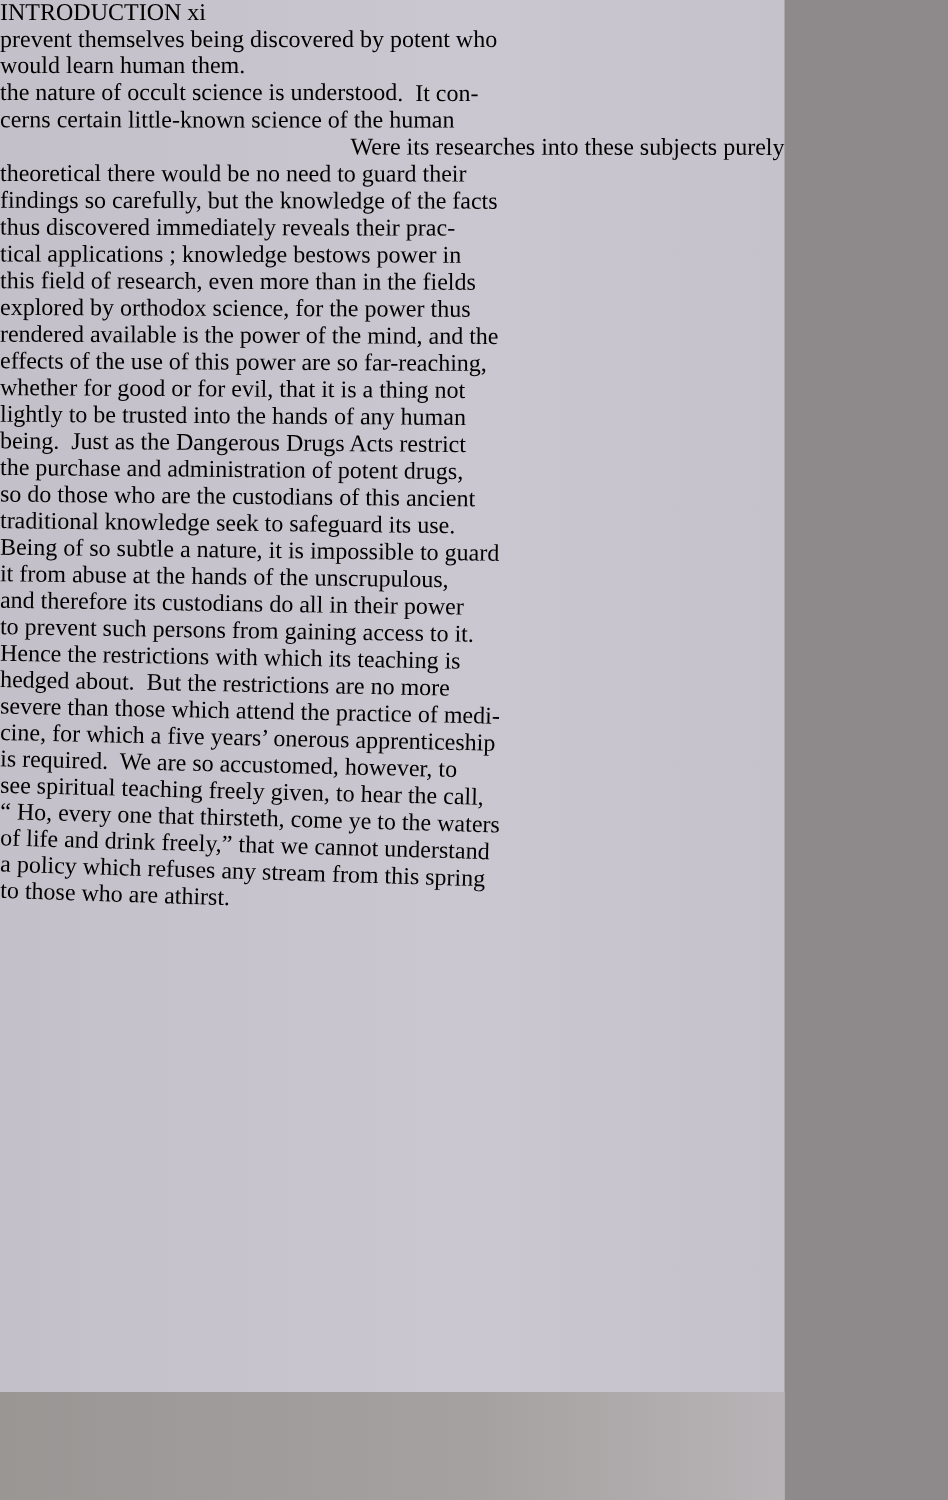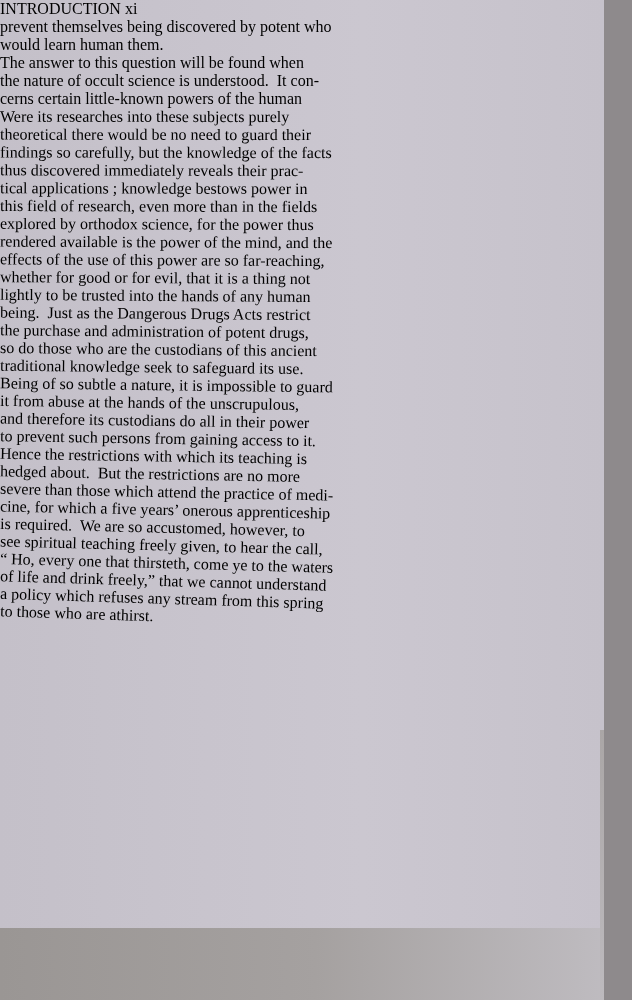--- a/index.html
+++ b/index.html
@@ -1,17 +1,17 @@
 <!DOCTYPE html>
 <html><head>
 <meta charset="utf-8">
 <style>
   html,body{margin:0;padding:0;background:#8e8a8c;}
   .photo{
-    position:relative;width:604px;height:1000px;overflow:hidden;
+    position:relative;width:523px;height:1000px;overflow:hidden;
     background:linear-gradient(90deg,#c4c0c9 0%,#cbc7d0 60%,#c6c2cb 100%);
     font-family:"Liberation Serif", serif;
   }
   .table-bottom{
     position:absolute;left:0;top:928px;width:632px;height:72px;
     background:linear-gradient(90deg,#9a9694 0%,#a5a1a0 50%,#c1bec3 100%);
   }
   .table-right{
     position:absolute;left:600px;top:730px;width:32px;height:270px;
     background:linear-gradient(180deg,#aaa6a6,#bdbabe);
@@ -102,24 +102,23 @@
   <div class="cover-corner"></div>
 
   <div class="page">
     <div class="running-head">
       <span class="head-title">INTRODUCTION</span>
       <span class="page-num">xi</span>
     </div>
     <div class="body-lines" id="body-lines">
         <div class="line" style="transform: rotate(0deg);">prevent themselves being discovered by potent who</div>
         <div class="line para-end" style="transform: rotate(0.002deg);">would learn human them.</div>
-        <div class="line indent" style="transform: rotate(0.006deg);">The answer to this question will be found when</div>
         <div class="line" style="transform: rotate(0.014deg);">the nature of occult science is understood.&nbsp; It con-</div>
-        <div class="line" style="transform: rotate(0.026deg);">cerns certain little-known powers of the human</div>
-        <div class="line" style="transform: rotate(0.058deg);">Were its researches into these subjects purely</div>
+        <div class="line" style="transform: rotate(0.026deg);">cerns certain little-known science of the human</div>
+        <div class="line" style="transform: rotate(0.058deg); text-align: right;">Were its researches into these subjects purely</div>
         <div class="line" style="transform: rotate(0.078deg);">theoretical there would be no need to guard their</div>
         <div class="line" style="transform: rotate(0.102deg);">findings so carefully, but the knowledge of the facts</div>
         <div class="line" style="transform: rotate(0.13deg);">thus discovered immediately reveals their prac-</div>
         <div class="line" style="transform: rotate(0.16deg);">tical applications&nbsp;; knowledge bestows power in</div>
         <div class="line" style="transform: rotate(0.194deg);">this field of research, even more than in the fields</div>
         <div class="line" style="transform: rotate(0.23deg);">explored by orthodox science, for the power thus</div>
         <div class="line" style="transform: rotate(0.27deg);">rendered available is the power of the mind, and the</div>
         <div class="line" style="transform: rotate(0.314deg);">effects of the use of this power are so far-reaching,</div>
         <div class="line" style="transform: rotate(0.36deg);">whether for good or for evil, that it is a thing not</div>
         <div class="line" style="transform: rotate(0.41deg);">lightly to be trusted into the hands of any human</div>

